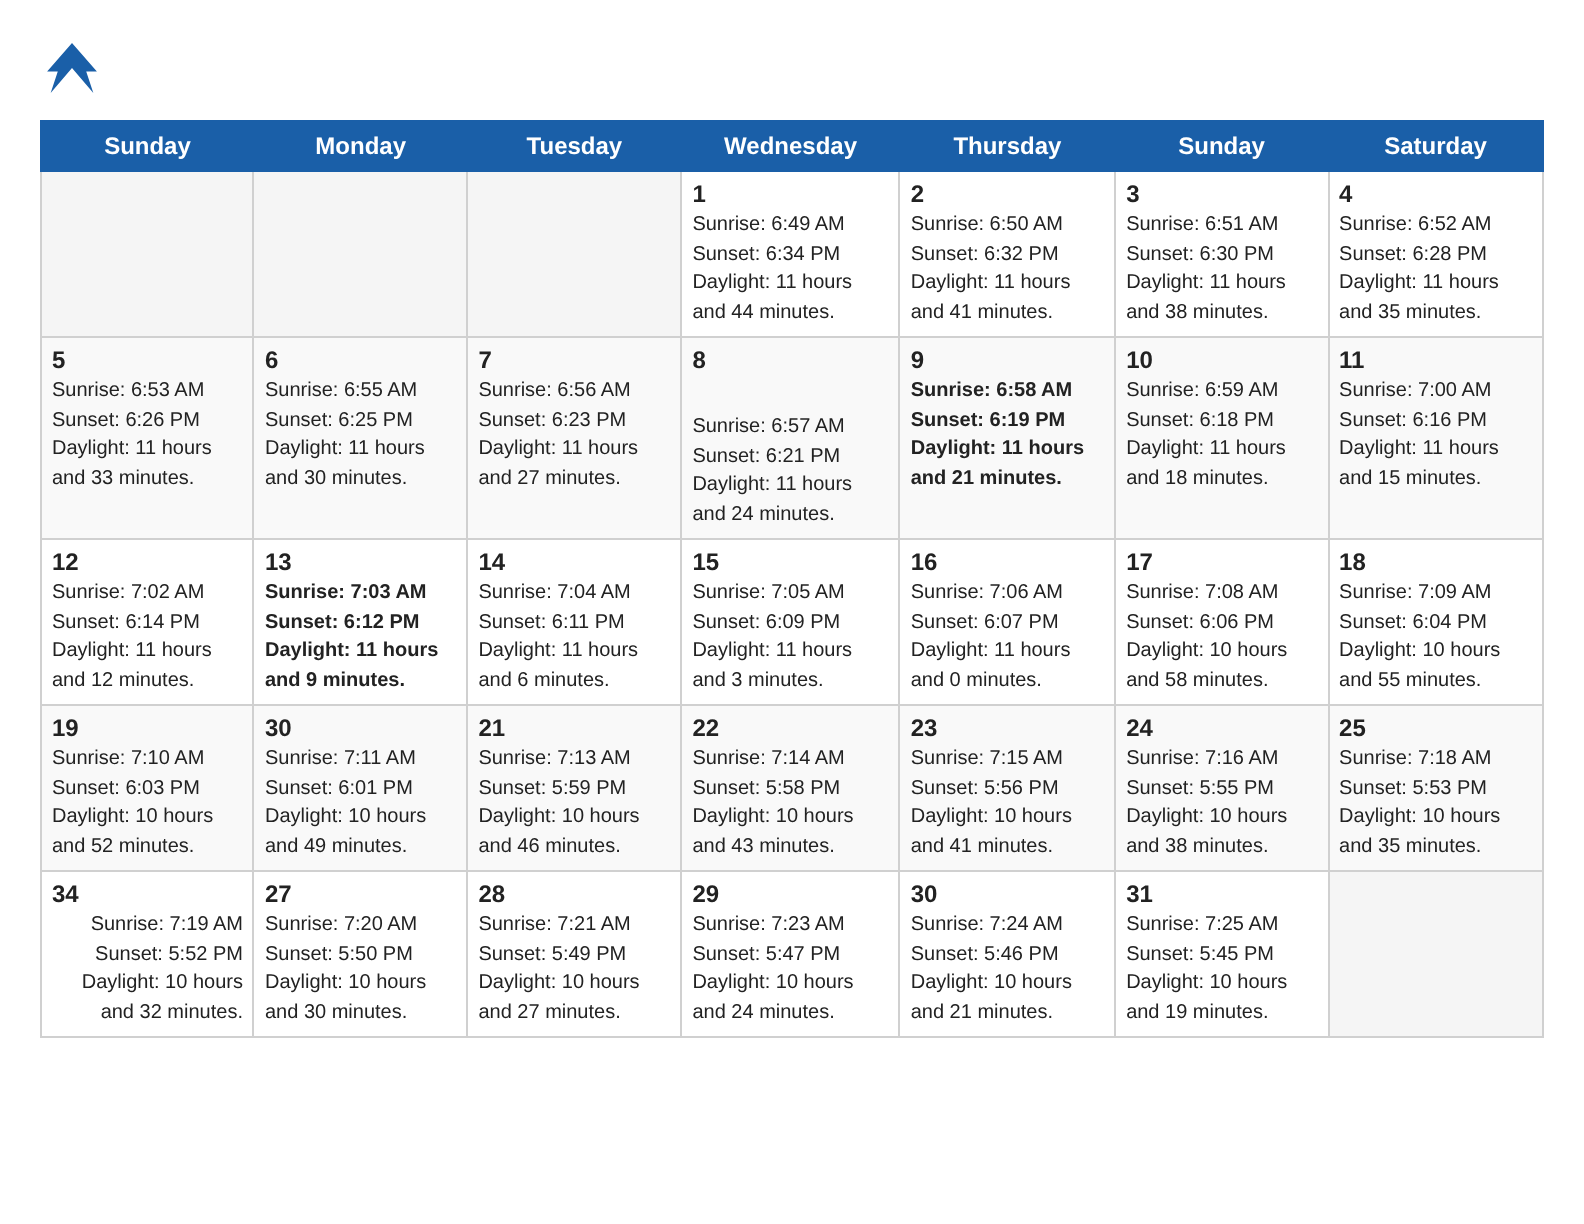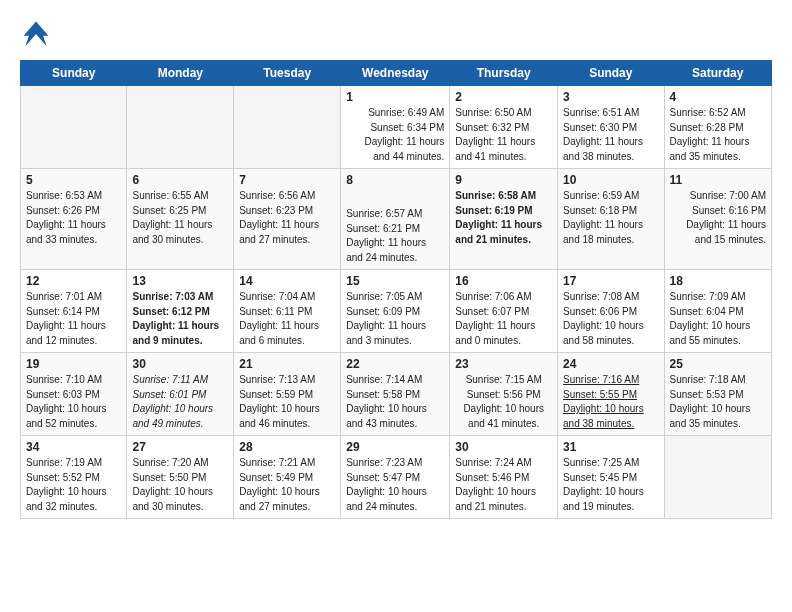--- a/index.html
+++ b/index.html
@@ -136,21 +136,21 @@
           <th>Saturday</th>
         </tr>
     </thead>
     <tbody id="calendar-body">
     <tr class="row-odd">
           <td class="empty"></td>
           <td class="empty"></td>
           <td class="empty"></td>
           <td>
             <span class="day-num">1</span>
-            <div class="day-info" style="white-space: pre-line; text-align: right;">Sunrise: 6:49 AM
+            <div class="day-info" style="white-space: pre-line;">Sunrise: 6:49 AM
 Sunset: 6:34 PM
 Daylight: 11 hours
 and 44 minutes.</div>
           </td>
           <td>
             <span class="day-num">2</span>
             <div class="day-info" style="white-space: pre-line;">Sunrise: 6:50 AM
 Sunset: 6:32 PM
 Daylight: 11 hours
 and 41 minutes.</div>
@@ -208,30 +208,30 @@
           </td>
           <td>
             <span class="day-num">10</span>
             <div class="day-info" style="white-space: pre-line;">Sunrise: 6:59 AM
 Sunset: 6:18 PM
 Daylight: 11 hours
 and 18 minutes.</div>
           </td>
           <td>
             <span class="day-num">11</span>
-            <div class="day-info" style="white-space: pre-line; text-align: right;">Sunrise: 7:00 AM
+            <div class="day-info" style="white-space: pre-line;">Sunrise: 7:00 AM
 Sunset: 6:16 PM
 Daylight: 11 hours
 and 15 minutes.</div>
           </td>
         </tr>
         <tr class="row-odd">
           <td>
             <span class="day-num">12</span>
-            <div class="day-info" style="white-space: pre-line;">Sunrise: 7:01 AM
+            <div class="day-info" style="white-space: pre-line;">Sunrise: 7:02 AM
 Sunset: 6:14 PM
 Daylight: 11 hours
 and 12 minutes.</div>
           </td>
           <td>
             <span class="day-num">13</span>
             <div class="day-info" style="white-space: pre-line; font-weight: bold;">Sunrise: 7:03 AM
 Sunset: 6:12 PM
 Daylight: 11 hours
 and 9 minutes.</div>
@@ -275,65 +275,65 @@
         <tr class="row-even">
           <td>
             <span class="day-num">19</span>
             <div class="day-info" style="white-space: pre-line;">Sunrise: 7:10 AM
 Sunset: 6:03 PM
 Daylight: 10 hours
 and 52 minutes.</div>
           </td>
           <td>
             <span class="day-num">30</span>
-            <div class="day-info" style="white-space: pre-line; font-style: italic;">Sunrise: 7:11 AM
+            <div class="day-info" style="white-space: pre-line;">Sunrise: 7:11 AM
 Sunset: 6:01 PM
 Daylight: 10 hours
 and 49 minutes.</div>
           </td>
           <td>
             <span class="day-num">21</span>
             <div class="day-info" style="white-space: pre-line;">Sunrise: 7:13 AM
 Sunset: 5:59 PM
 Daylight: 10 hours
 and 46 minutes.</div>
           </td>
           <td>
             <span class="day-num">22</span>
             <div class="day-info" style="white-space: pre-line;">Sunrise: 7:14 AM
 Sunset: 5:58 PM
 Daylight: 10 hours
 and 43 minutes.</div>
           </td>
           <td>
             <span class="day-num">23</span>
-            <div class="day-info" style="white-space: pre-line; text-align: center;">Sunrise: 7:15 AM
+            <div class="day-info" style="white-space: pre-line;">Sunrise: 7:15 AM
 Sunset: 5:56 PM
 Daylight: 10 hours
 and 41 minutes.</div>
           </td>
           <td>
             <span class="day-num">24</span>
-            <div class="day-info" style="white-space: pre-line; text-decoration: underline;">Sunrise: 7:16 AM
+            <div class="day-info" style="white-space: pre-line;">Sunrise: 7:16 AM
 Sunset: 5:55 PM
 Daylight: 10 hours
 and 38 minutes.</div>
           </td>
           <td>
             <span class="day-num">25</span>
             <div class="day-info" style="white-space: pre-line;">Sunrise: 7:18 AM
 Sunset: 5:53 PM
 Daylight: 10 hours
 and 35 minutes.</div>
           </td>
         </tr>
         <tr class="row-odd">
           <td>
             <span class="day-num">34</span>
-            <div class="day-info" style="white-space: pre-line;">Sunrise: 7:19 AM
+            <div class="day-info" style="white-space: pre-line; text-align: right;">Sunrise: 7:19 AM
 Sunset: 5:52 PM
 Daylight: 10 hours
 and 32 minutes.</div>
           </td>
           <td>
             <span class="day-num">27</span>
             <div class="day-info" style="white-space: pre-line;">Sunrise: 7:20 AM
 Sunset: 5:50 PM
 Daylight: 10 hours
 and 30 minutes.</div>

